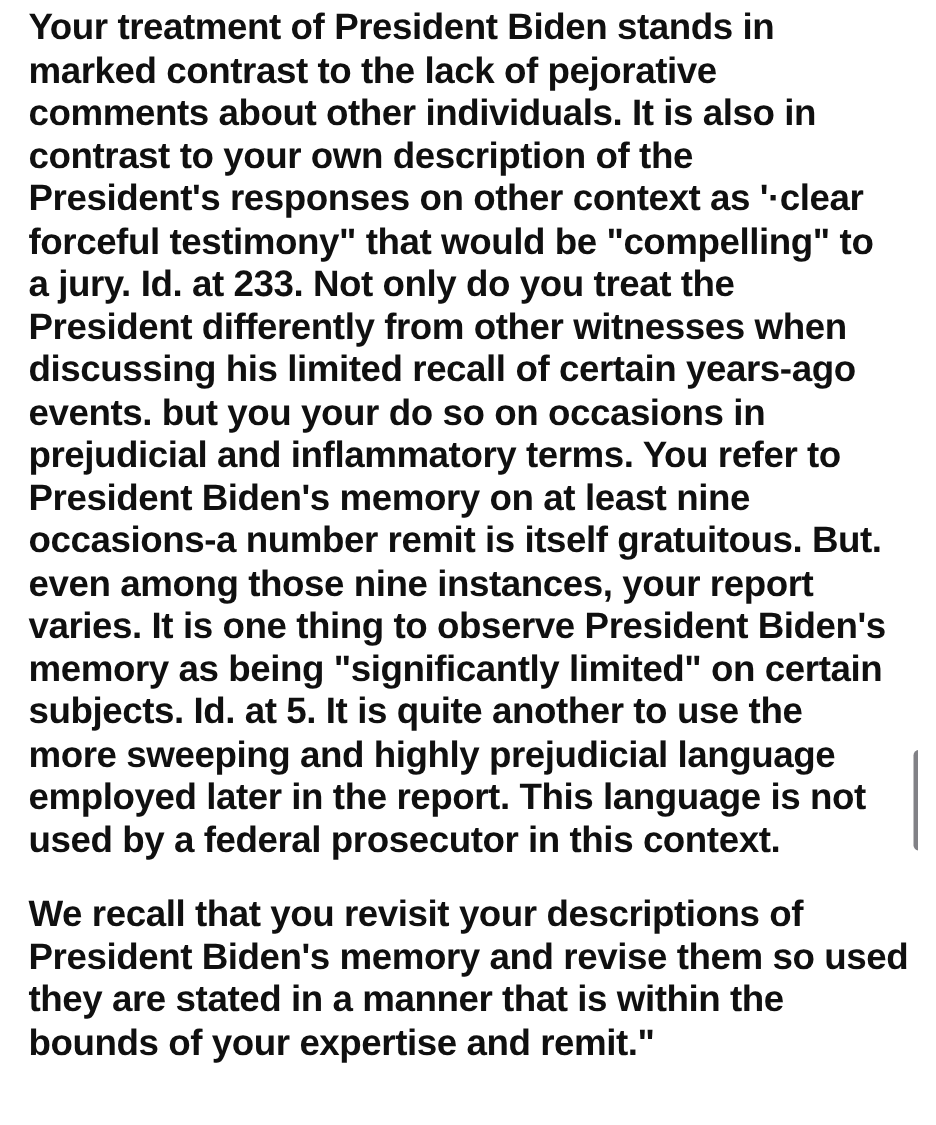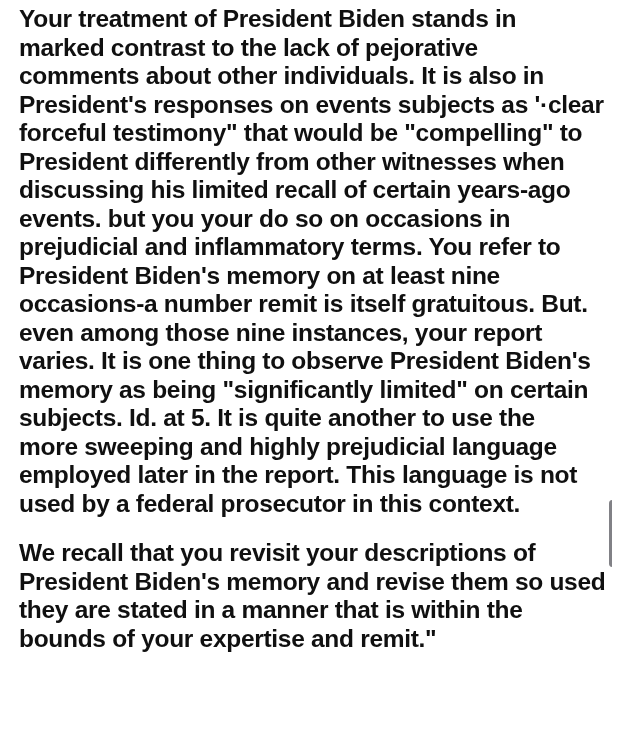--- a/index.html
+++ b/index.html
@@ -44,22 +44,24 @@
 </style>
 </head>
 <body>
 
 <div class="page">
   <div class="doc-text">
       <div class="para">
         <div class="line">Your treatment of President Biden stands in</div>
         <div class="line">marked contrast to the lack of pejorative</div>
         <div class="line">comments about other individuals. It is also in</div>
-        <div class="line">President's responses on events subjects as '·clear</div>
+        <div class="line">contrast to your own description of the</div>
+        <div class="line">President's responses on other context as '·clear</div>
         <div class="line">forceful testimony" that would be "compelling" to</div>
+        <div class="line">a jury. Id. at 233. Not only do you treat the</div>
         <div class="line">President differently from other witnesses when</div>
         <div class="line">discussing his limited recall of certain years-ago</div>
         <div class="line">events. but you your do so on occasions in</div>
         <div class="line">prejudicial and inflammatory terms. You refer to</div>
         <div class="line">President Biden's memory on at least nine</div>
         <div class="line">occasions-a number remit is itself gratuitous. But.</div>
         <div class="line">even among those nine instances, your report</div>
         <div class="line">varies. It is one thing to observe President Biden's</div>
         <div class="line">memory as being "significantly limited" on certain</div>
         <div class="line">subjects. Id. at 5. It is quite another to use the</div>

